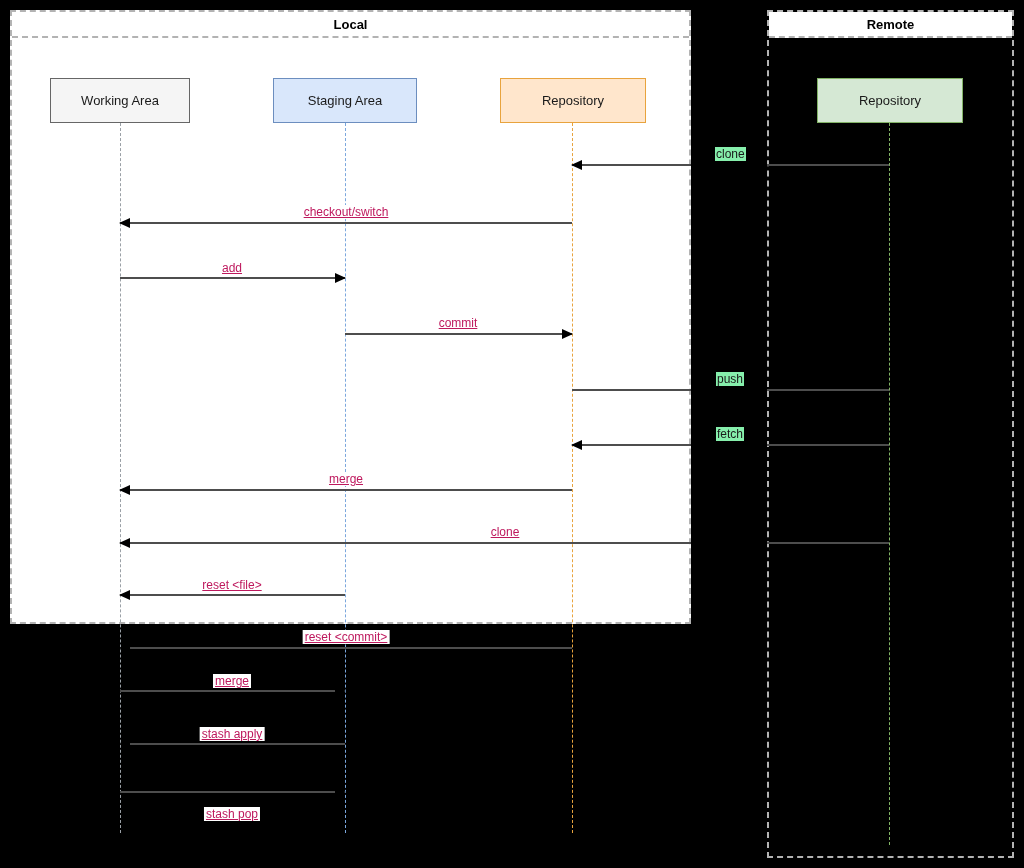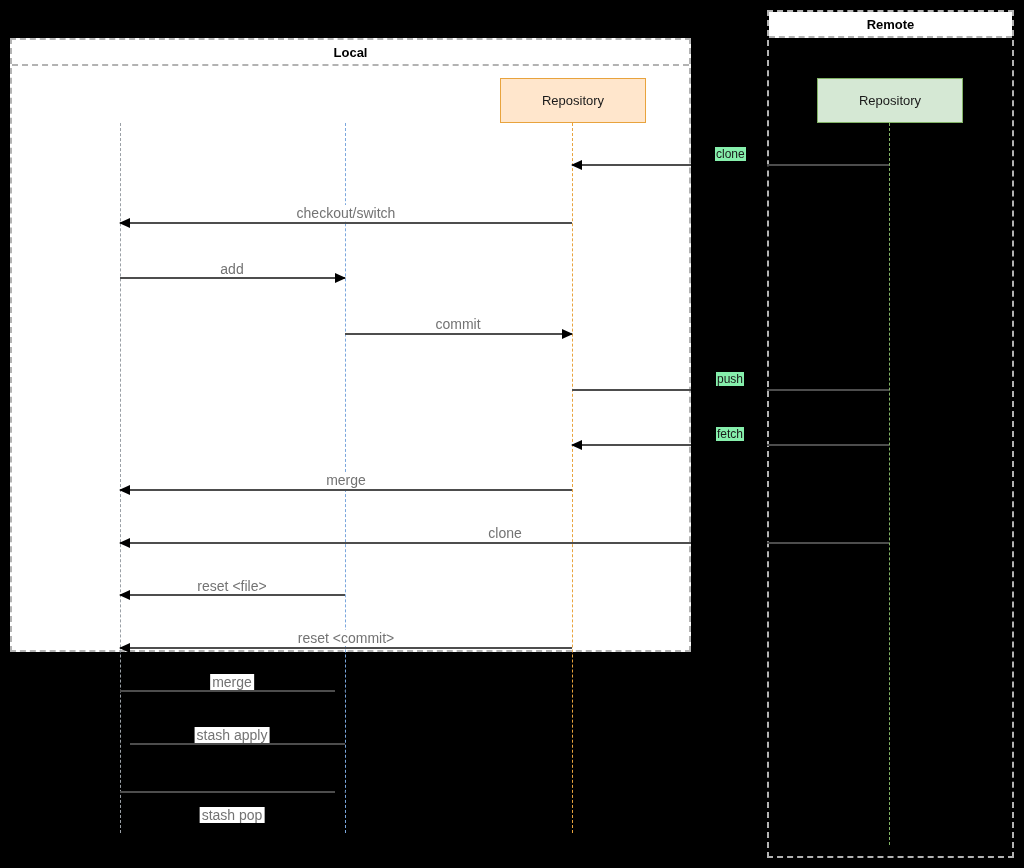--- a/index.html
+++ b/index.html
@@ -24,21 +24,20 @@
     position: absolute;
     box-sizing: border-box;
     border: 2px dashed #b3b3b3;
   }
   .group.local {
     left: 10px;
     top: 10px;
     width: 681px;
     height: 614px;
     background: #ffffff;
-    margin-top: 28px;
   }
   .group.remote {
     left: 767px;
     top: 10px;
     width: 247px;
     height: 848px;
     background: #000000;
     text-decoration: underline;
   }
 
@@ -121,26 +120,27 @@
     right: -1px;
     border-left: 11px solid #000000;
   }
   .msg.to-left .head {
     left: -1px;
     border-right: 11px solid #000000;
   }
 
   .msg-label {
     position: absolute;
-    font-size: 14px;
-    color: #737373;
+    font-size: 12px;
+    color: #be185d;
     white-space: nowrap;
     transform: translateX(-50%);
     background: #ffffff;
     padding: 0 2px;
+    text-decoration: underline;
   }
 
   
   .black-gap {
     position: absolute;
     left: 691px;
     top: 0;
     width: 76px;
     height: 868px;
     background: #000000;
@@ -170,20 +170,22 @@
 <div id="stage">
 
   <div class="group local">
     <div class="group-title">Local</div>
   </div>
 
   <div class="group remote">
     <div class="group-title">Remote</div>
   </div>
 
+  <div class="participant p-working">Working Area</div>
+  <div class="participant p-staging">Staging Area</div>
   <div class="participant p-repo">Repository</div>
   <div class="participant p-remote-repo">Repository</div>
 
   <div class="lifeline ll-working"></div>
   <div class="lifeline ll-staging"></div>
   <div class="lifeline ll-repo"></div>
   <div class="lifeline ll-remote" style="height:722px;"></div>
 
   <div class="msg to-left" style="left:572px; top:164px; width:317px;">
     <span class="head"></span>

